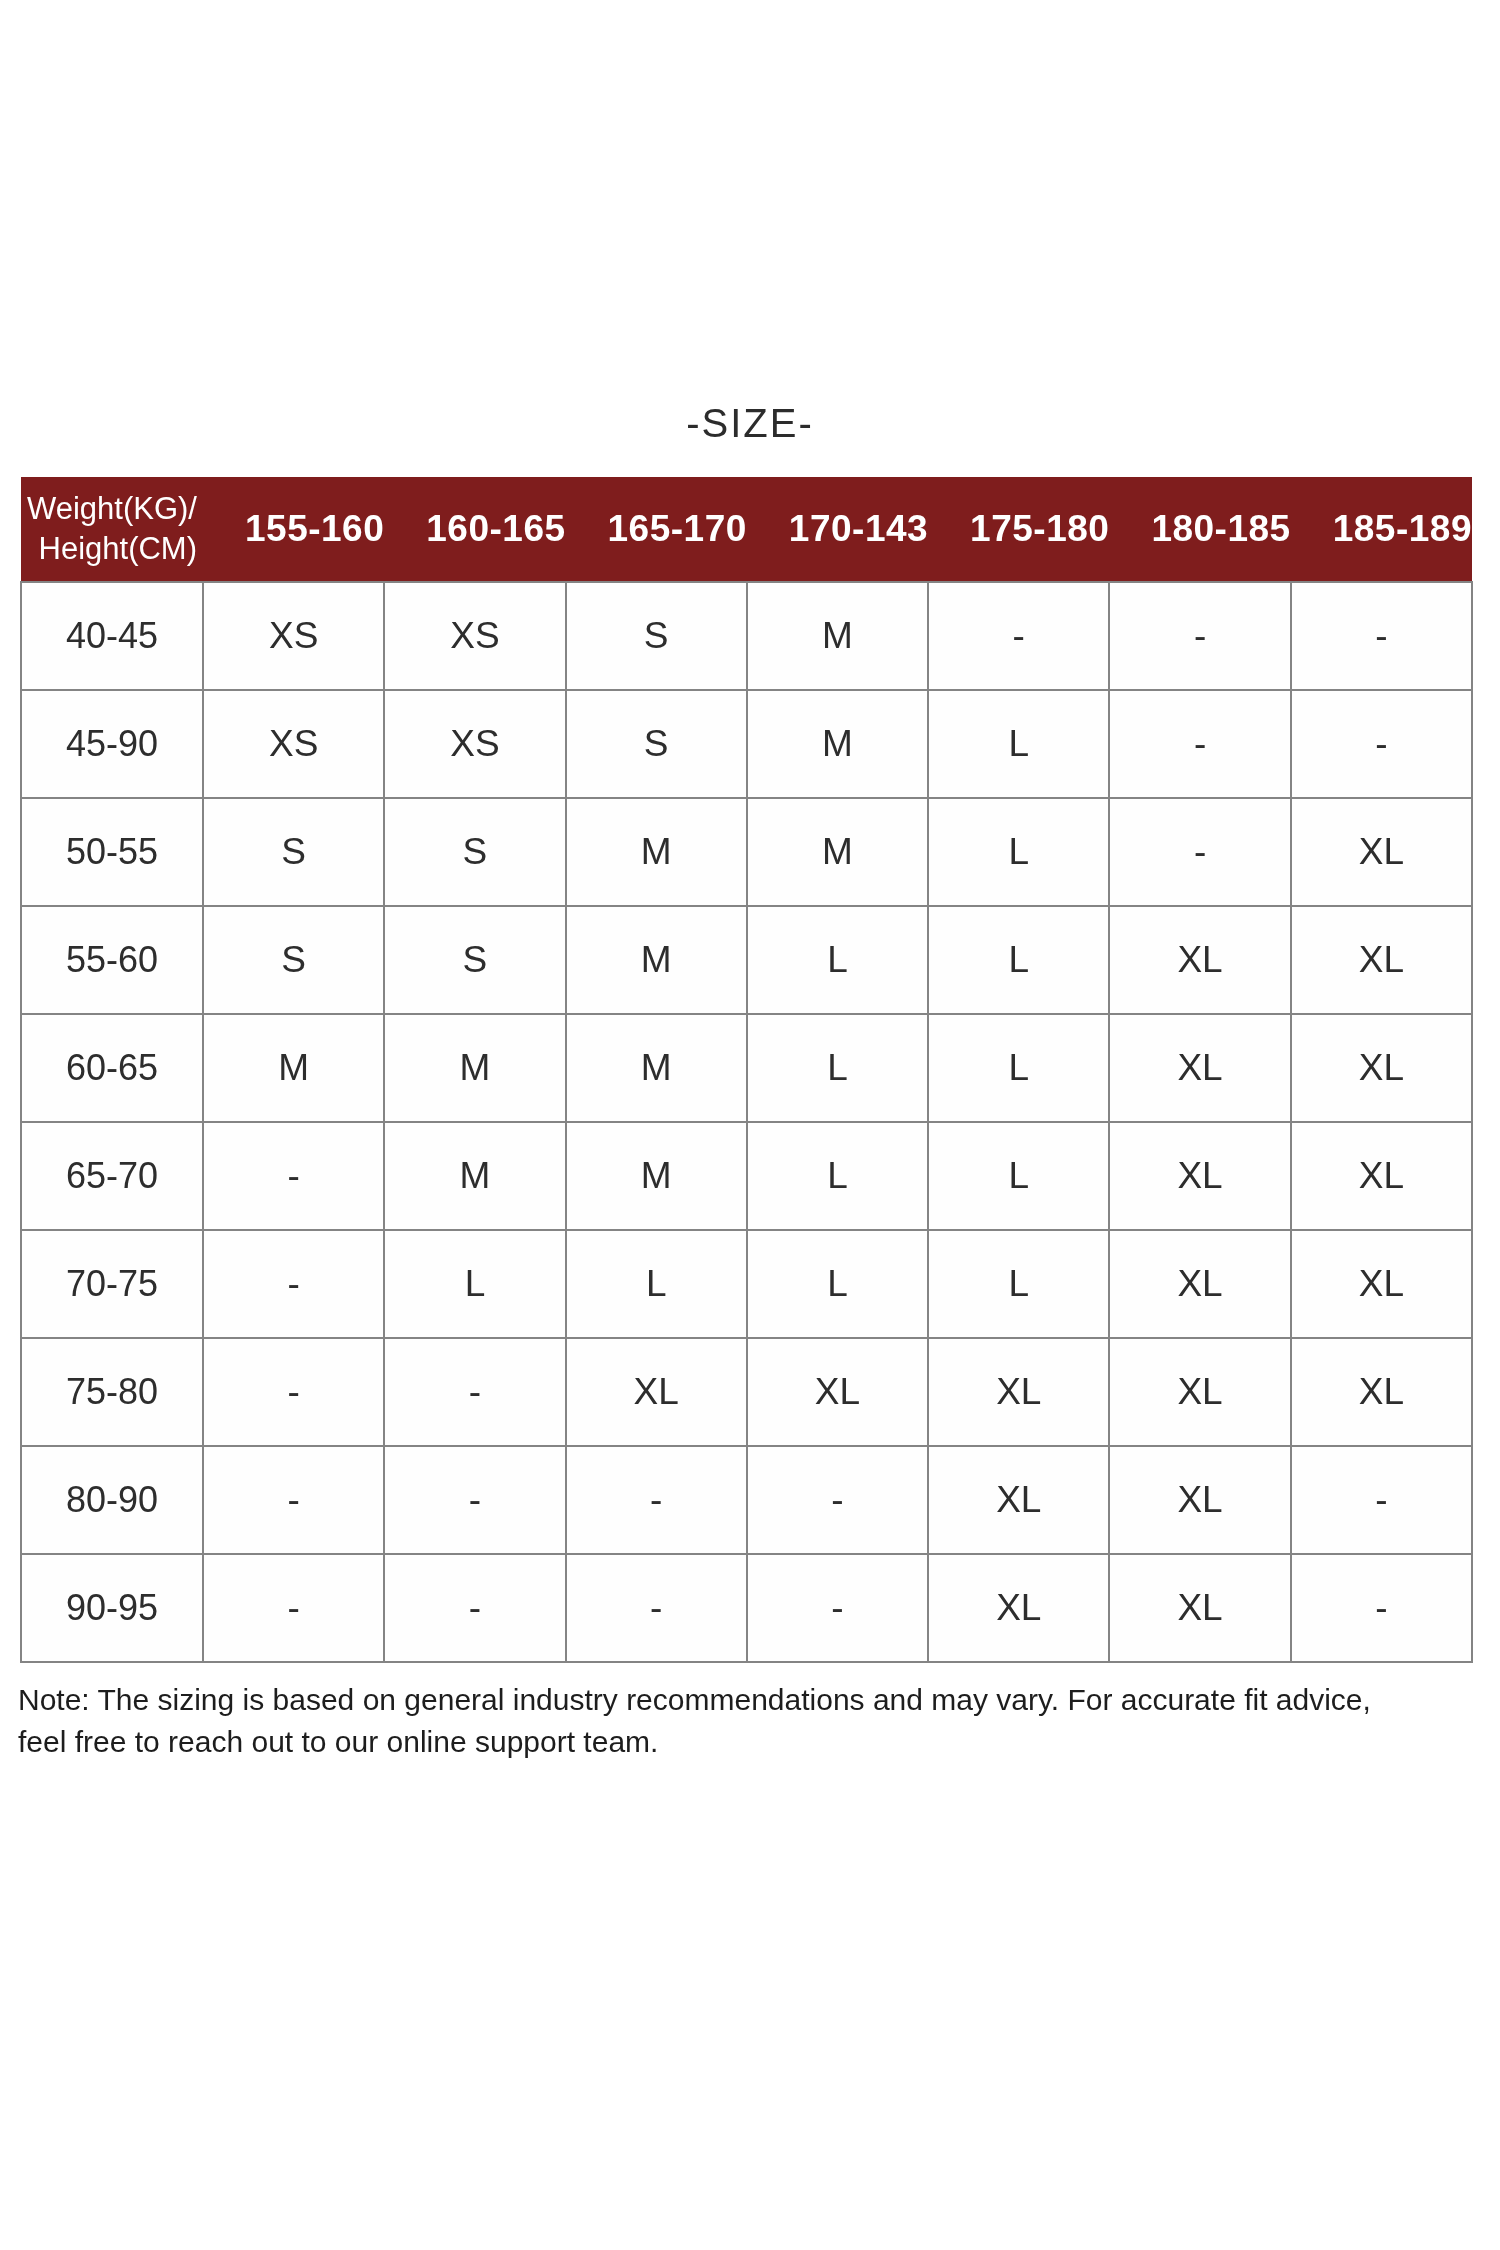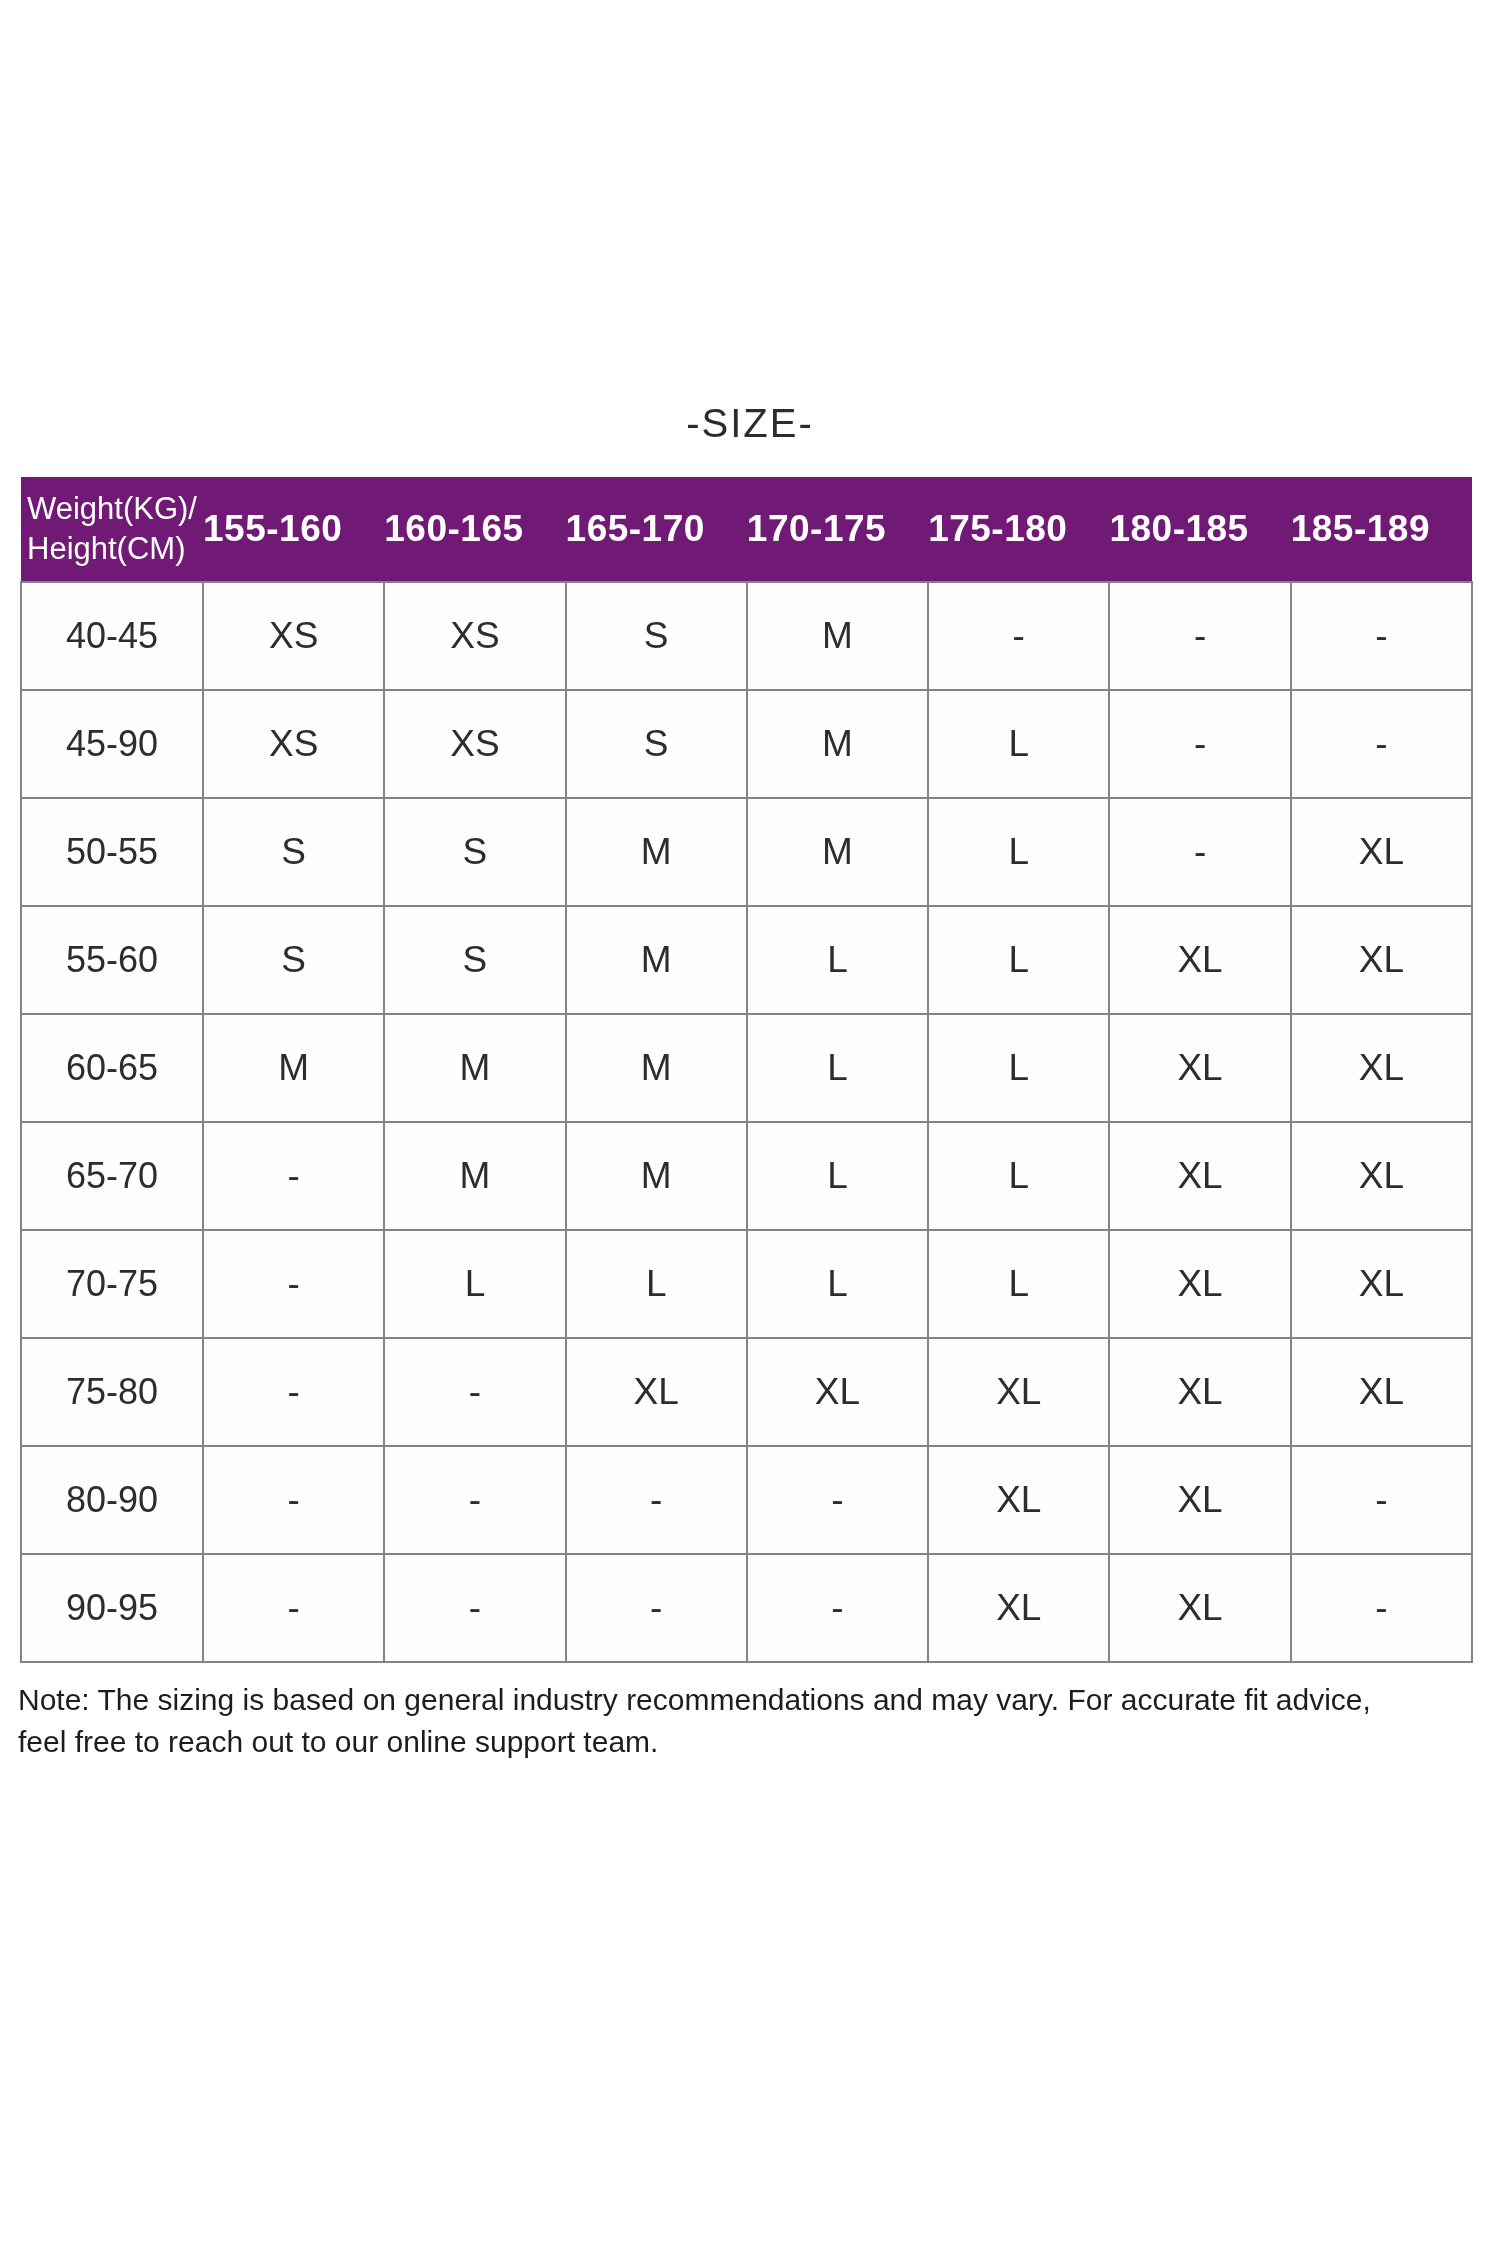--- a/index.html
+++ b/index.html
@@ -30,25 +30,25 @@
   table.size-chart {
     margin-left: 20px;
     margin-top: 31px;
     width: 1453px;
     border-collapse: collapse;
     table-layout: fixed;
   }
   col.first-col { width: 182px; }
   thead tr { height: 105px; }
   thead th {
-    background: #701a75;
+    background: #7f1d1d;
     color: #ffffff;
     border: none;
     vertical-align: middle;
-    text-align: left;
+    text-align: right;
   }
   th.corner {
     font-size: 31px;
     font-weight: 400;
     line-height: 40px;
     padding: 0 6px;
   }
   th.height-header {
     font-size: 37px;
     font-weight: 700;
@@ -91,21 +91,21 @@
     </colgroup>
     <thead>
       <tr id="header-row">
           <th class="corner">
             <div>Weight(KG)/</div>
             <div>Height(CM)</div>
           </th>
           <th class="height-header">155-160</th>
           <th class="height-header">160-165</th>
           <th class="height-header">165-170</th>
-          <th class="height-header">170-175</th>
+          <th class="height-header">170-143</th>
           <th class="height-header">175-180</th>
           <th class="height-header">180-185</th>
           <th class="height-header">185-189</th>
         </tr>
     </thead>
     <tbody id="body-rows">
         <tr>
           <td class="weight-cell">40-45</td>
           <td>XS</td>
           <td>XS</td>

